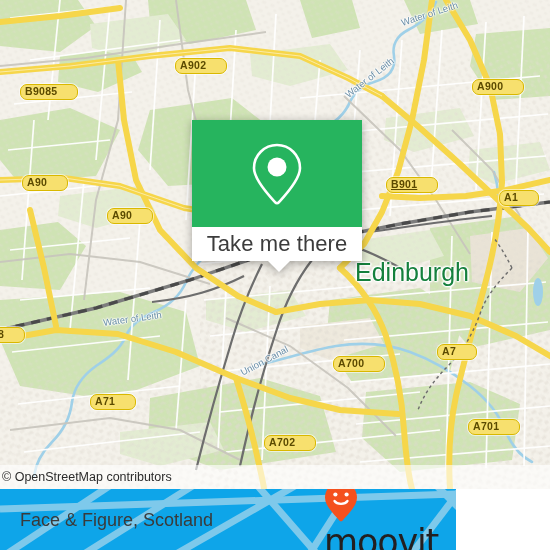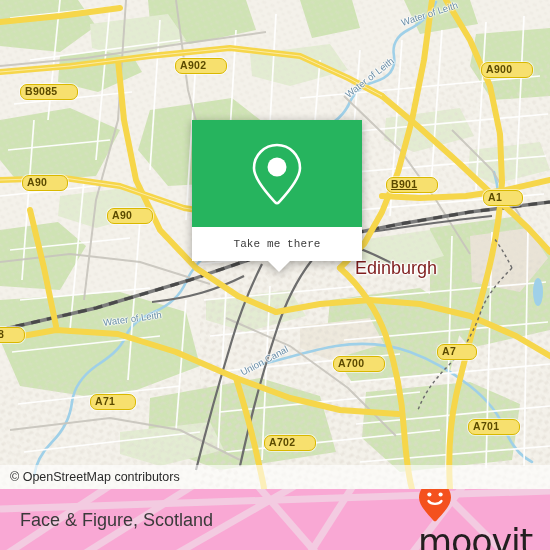--- a/index.html
+++ b/index.html
@@ -30,22 +30,22 @@
     letter-spacing:.3px;
     padding:1px 20px 2px 4px;
     line-height:11px;
     white-space:nowrap;
     font-family:"Liberation Sans", sans-serif;
     box-shadow:0 0 0 1px rgba(255,255,255,.55);
   }
   
   .place-label{
     position:absolute;
-    color:#7f1d1d;
-    font-size:18px;
+    color:#15803d;
+    font-size:25px;
     white-space:nowrap;
     text-shadow:
        1.4px 0 1.6px #fff, -1.4px 0 1.6px #fff,
        0 1.4px 1.6px #fff, 0 -1.4px 1.6px #fff,
        1px 1px 1.6px #fff, -1px -1px 1.6px #fff;
     font-family:"Liberation Sans", sans-serif;
   }
   .water-label{
     position:absolute;
     color:#6a8fa8;
@@ -54,57 +54,57 @@
     text-shadow:1px 0 1.2px #fff,-1px 0 1.2px #fff,0 1px 1.2px #fff,0 -1px 1.2px #fff;
   }
 
   
   #attribution{
     position:absolute; left:0; bottom:0; width:550px; height:24px;
     background:rgba(255,255,255,.62);
     display:flex; align-items:center;
   }
   #attribution span{
-    font-size:12.5px; color:#2b2b2b; padding-left:10px;
+    font-size:12.5px; color:#2b2b2b; padding-left:2px;
     font-family:"Liberation Sans", sans-serif;
     text-align:right;
   }
 
   
   #callout{
     position:absolute; left:192px; top:120px; width:170px;
     filter:drop-shadow(0 2px 5px rgba(0,0,0,.33));
   }
   #callout-top{
     height:107px; width:170px;
     background:#26b45e;
     display:flex; align-items:center; justify-content:center;
   }
   #callout-bottom{
     height:34px; width:170px; background:#ffffff;
     display:flex; align-items:center; justify-content:center;
     position:relative;
   }
   #callout-label{
-    font-size:11px; color:#3c3c3c; letter-spacing:.1px;
-    font-family:Liberation Mono, monospace;
+    font-size:22px; color:#3c3c3c; letter-spacing:.1px;
+    font-family:Liberation Sans, sans-serif;
     text-align:right;
   }
   #callout-tail{
     position:absolute; left:76px; top:34px;
     width:0;height:0;
     border-left:11px solid transparent;
     border-right:11px solid transparent;
     border-top:11px solid #ffffff;
   }
 
   
   #footer{
-    position:absolute; left:0; top:489px; width:550px; height:61px;
-    background:#f9a8d4; overflow:hidden;
+    position:absolute; left:0; top:489px; width:456px; height:61px;
+    background:#0ea5e9; overflow:hidden;
   }
   #footer-watermark{ position:absolute; left:0; top:-20px; width:550px; height:100px; opacity:.5; }
   #footer-title{
     position:absolute; left:20px; top:50%; transform:translateY(-50%);
     font-size:18px; color:#3a3a3a; white-space:nowrap;
     font-family:"Liberation Sans", sans-serif;
   }
   #brand{
     position:absolute; right:18px; top:50%; transform:translateY(-50%);
     display:flex; gap:2px;flex-direction:column;
@@ -291,25 +291,25 @@
       <path d="M512,268 C498,282 486,296 480,314 C472,336 462,352 448,366 C434,380 424,394 418,410"></path>
       <path d="M512,268 C506,256 500,246 494,238"></path>
     </g>
 
     <ellipse cx="538" cy="292" rx="5" ry="14" fill="#9fd0e8"></ellipse>
   </svg>
 
   <div id="shield-layer">
       <div class="shield" style="left: 20px; top: 84px;">B9085</div>
       <div class="shield" style="left: 175px; top: 58px;">A902</div>
-      <div class="shield" style="left: 472px; top: 62px; margin-left: 9px;">A900</div>
+      <div class="shield" style="left: 472px; top: 79px;">A900</div>
       <div class="shield" style="left: 22px; top: 175px;">A90</div>
       <div class="shield" style="left: 107px; top: 208px;">A90</div>
       <div class="shield" style="left: 386px; top: 177px; text-decoration: underline;">B901</div>
-      <div class="shield" style="left: 483px; top: 190px;">A1</div>
+      <div class="shield" style="left: 499px; top: 190px;">A1</div>
       <div class="shield" style="left: -7px; top: 327px;">8</div>
       <div class="shield" style="left: 90px; top: 394px;">A71</div>
       <div class="shield" style="left: 333px; top: 356px;">A700</div>
       <div class="shield" style="left: 437px; top: 344px;">A7</div>
       <div class="shield" style="left: 264px; top: 435px;">A702</div>
       <div class="shield" style="left: 468px; top: 419px;">A701</div>
     </div>
 
   <div id="water-layer">
       <div class="water-label" style="left: 340px; top: 72px; transform: rotate(-38deg);">Water of Leith</div>

